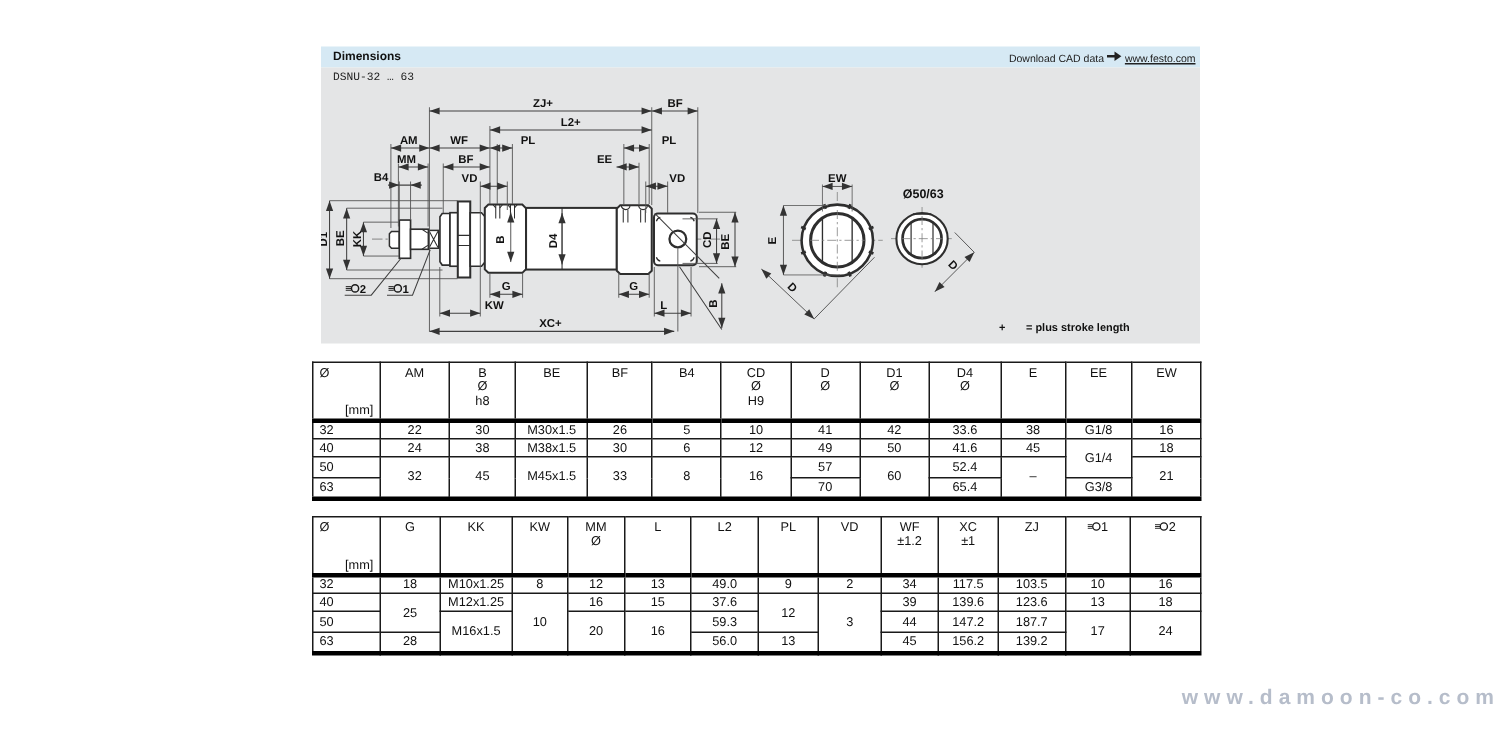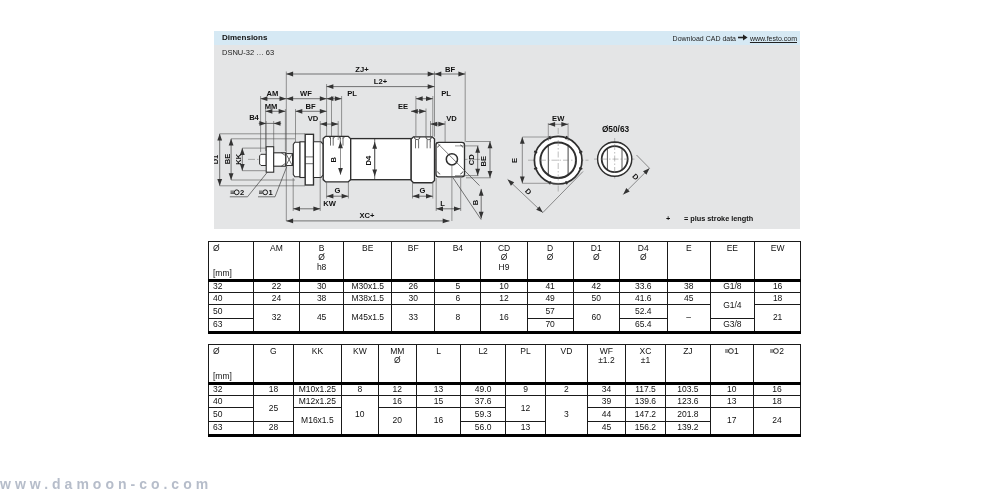--- a/index.html
+++ b/index.html
@@ -6,39 +6,39 @@
     font-family:"Liberation Sans",sans-serif;}
   .abs{position:absolute;}
   
   table{border-collapse:collapse;table-layout:fixed;font-family:"Liberation Sans",sans-serif;
     font-size:8.5px;color:#111;}
   td{border:1px solid #1a1a1a;padding:0;text-align:center;vertical-align:middle;line-height:1.1;
     overflow:hidden;white-space:nowrap;}
   td.h{vertical-align:top;text-align:center;padding-top:2px;border-bottom:3px solid #000;}
   td.h0{text-align:left;padding-left:4px;position:relative;}
   td.l{text-align:left;padding-left:4px;}
-  .mm{position:absolute;left:4px;bottom:1px;}
+  .mm{position:absolute;left:21px;bottom:1px;}
   tr.r{height:12px;}
   tr.r2{height:14px;}
 </style>
 </head>
 <body>
 
 <div class="abs" style="left:214px;top:31px;width:586px;height:14px;background:#d6e9f4;"></div>
 
 <div class="abs" style="left:222px;top:33px;font-size:8px;font-weight:bold;color:#111;">Dimensions</div>
 
 <div class="abs" style="left:500px;top:34px;width:297px;font-size:7px;color:#222;text-align:right;">Download CAD data <svg width="10" height="7" viewBox="0 0 10 7" style="vertical-align:0px;">
       <path d="M0 3.5 H6" stroke="#222" stroke-width="1.6"></path>
       <path d="M5 0.4 L9.6 3.5 L5 6.6 Z" fill="#222"></path>
     </svg> <span style="text-decoration:underline;">www.festo.com</span></div>
 
 <div class="abs" style="left:214px;top:45px;width:586px;height:184px;background:#e4e5e6;"></div>
 
-<div class="abs" style="left:222px;top:48px;font-size:7.5px;color:#222;">DSNU-32 … 63</div>
+<div class="abs" style="left:222px;top:48px;font-size:7.5px;color:#222;font-family:Liberation Mono, monospace;">DSNU-32 … 63</div>
 
 <svg class="abs" style="left:214px;top:45px;" width="586" height="184" viewBox="214 45 586 184">
 <defs>
 <marker id="ae" markerUnits="userSpaceOnUse" markerWidth="8" markerHeight="6" refX="7.2" refY="3" orient="auto">
   <path d="M0.4 0.6 L7.2 3 L0.4 5.4 Z" fill="#333"></path>
 </marker>
 <marker id="as" markerUnits="userSpaceOnUse" markerWidth="8" markerHeight="6" refX="7.2" refY="3" orient="auto-start-reverse">
   <path d="M0.4 0.6 L7.2 3 L0.4 5.4 Z" fill="#333"></path>
 </marker>
 </defs>
@@ -447,30 +447,30 @@
           <td>18</td>
         </tr>
 <tr class="r2">
           <td class="l">50</td>
           <td rowspan="2">M16x1.5</td>
           <td rowspan="2">20</td>
           <td rowspan="2">16</td>
           <td>59.3</td>
           <td>44</td>
           <td>147.2</td>
-          <td>201.8</td>
+          <td>187.7</td>
           <td rowspan="2">17</td>
           <td rowspan="2">24</td>
         </tr>
 <tr class="r2">
           <td class="l">63</td>
           <td>28</td>
           <td>56.0</td>
           <td>13</td>
           <td>45</td>
           <td>156.2</td>
           <td>139.2</td>
         </tr>
 </tbody>
     </table>
 </div>
 
-<div class="abs" style="left:0;top:456px;width:1000px;text-align:left;font-size:14px;font-weight:bold;color:#b6bdca;letter-spacing:4px;margin-top:20px;">www.damoon-co.com</div>
+<div class="abs" style="left:0;top:456px;width:1000px;text-align:right;font-size:14px;font-weight:bold;color:#b6bdca;letter-spacing:4px;">www.damoon-co.com</div>
 
 </body></html>

